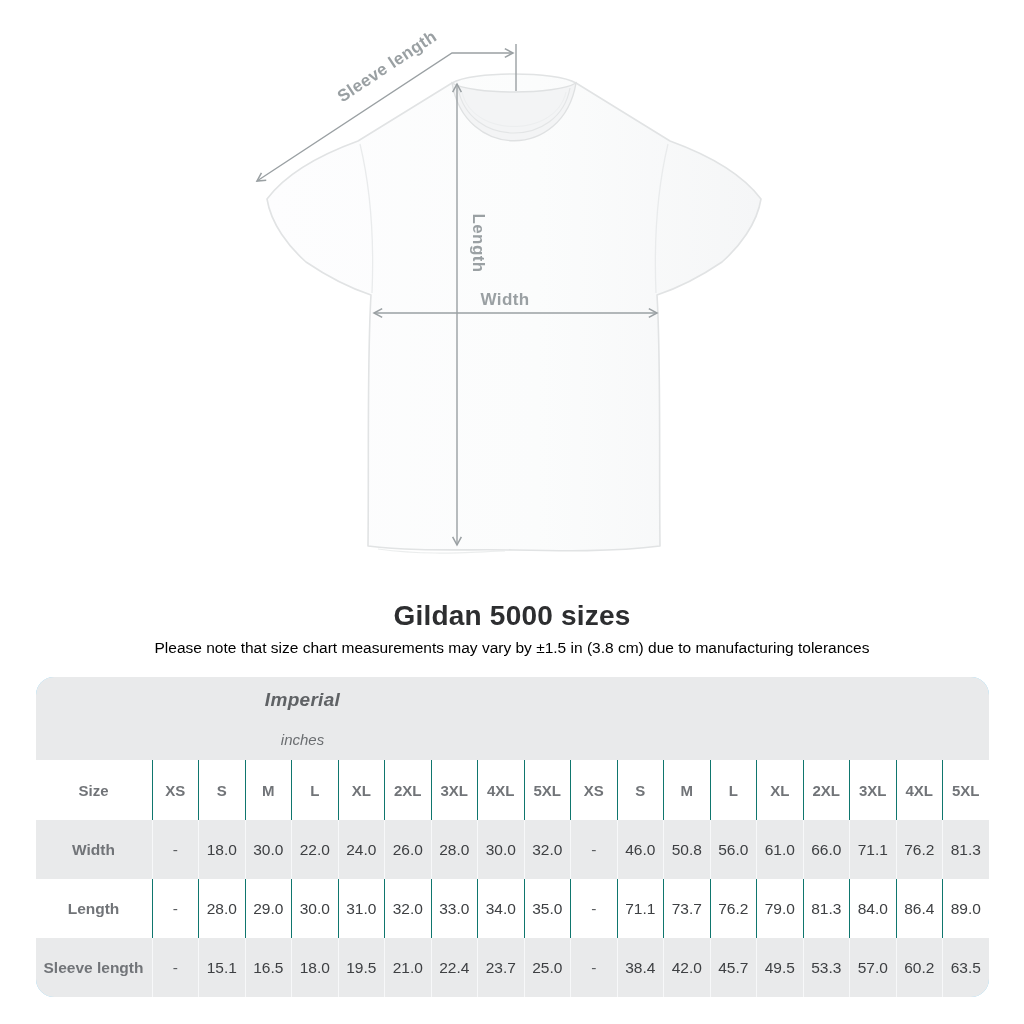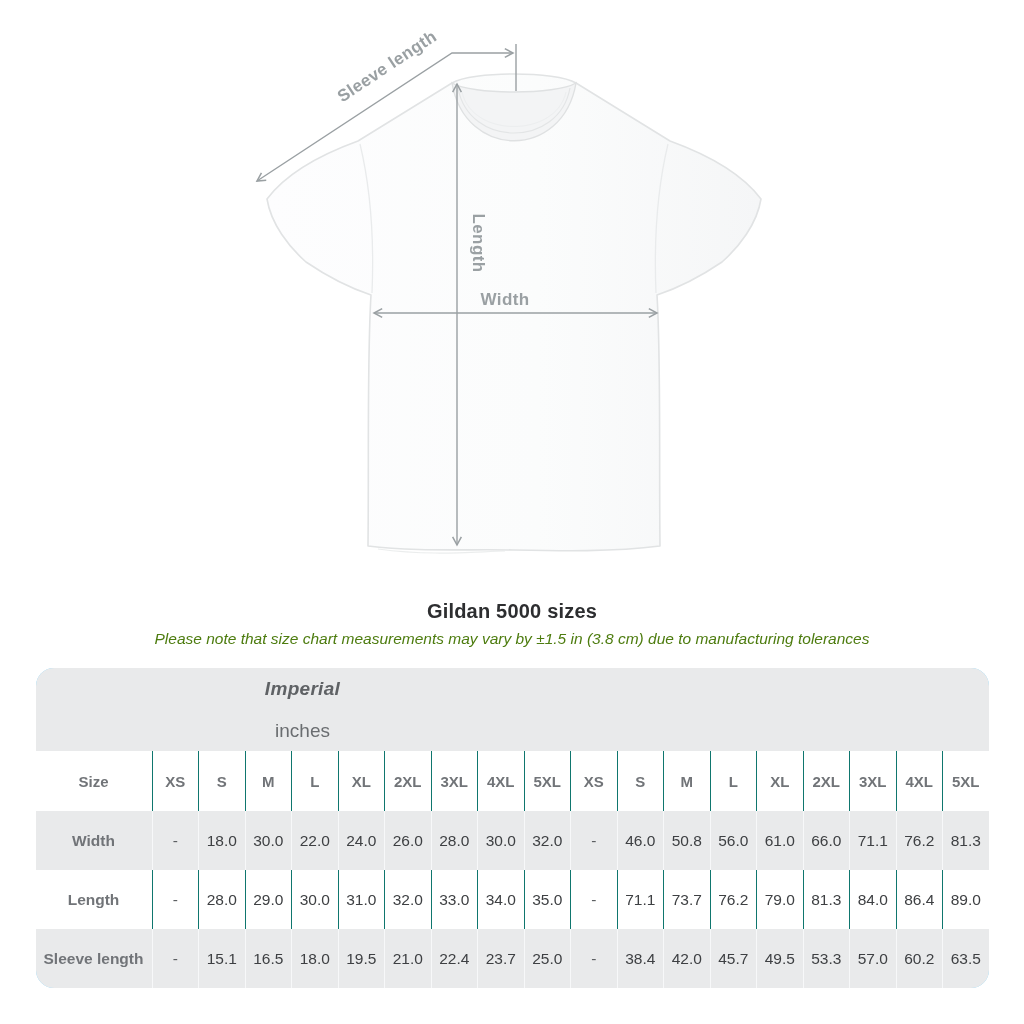--- a/index.html
+++ b/index.html
@@ -12,43 +12,43 @@
   }
   
   .figure{width:1024px;height:592px;display:block;}
   .dim-text{
     font-family:"Liberation Sans", sans-serif;
     font-size:17px;font-weight:700;fill:#9aa0a3;letter-spacing:.4px;
   }
   
   .title{
     margin:8px 0 0 0;text-align:center;
-    font-size:20px;font-weight:700;color:#2d2e30;letter-spacing:.2px;
+    font-size:28px;font-weight:700;color:#2d2e30;letter-spacing:.2px;
   }
   .subtitle{
     margin:7px 0 16px 0;text-align:center;
-    font-size:15.5px;font-style:italic;color:#4d7c0f;
+    font-size:15.5px;color:#000000;
   }
   
   .size-table{
     width:953px;margin:20px auto 0 auto;
     border-radius:18px;overflow:hidden;
     background:#7dd3fc;
   }
   .band{
     display:flex;background:#e9eaeb;height:83px;
   }
   .band .group{display:flex;flex-direction:column;align-items:center;justify-content:center;}
   .band .group-imperial{width:534px;}
   .band .group-metric{flex:1;}
   .band .group-name{
     font-size:19px;font-weight:700;font-style:italic;color:#5f6265;letter-spacing:.3px;
   }
   .band .group-unit{
-    margin-top:20px;font-size:19px;color:#6a6d70;
+    margin-top:20px;font-size:15px;font-style:italic;color:#6a6d70;
   }
   .trow{display:flex;width:100%;}
   .trow .cell{
     flex:1;display:flex;align-items:center;justify-content:center;
     font-size:15.5px;color:#3e4043;white-space:nowrap;
   }
   .trow .cell.label{flex:0 0 116px;font-weight:700;color:#717478;font-size:15.5px;}
   .trow.head-row{height:60px;background:#ffffff;}
   .trow.head-row .cell{font-weight:700;color:#717478;font-size:15px;}
   .trow.data-row{height:59px;}

